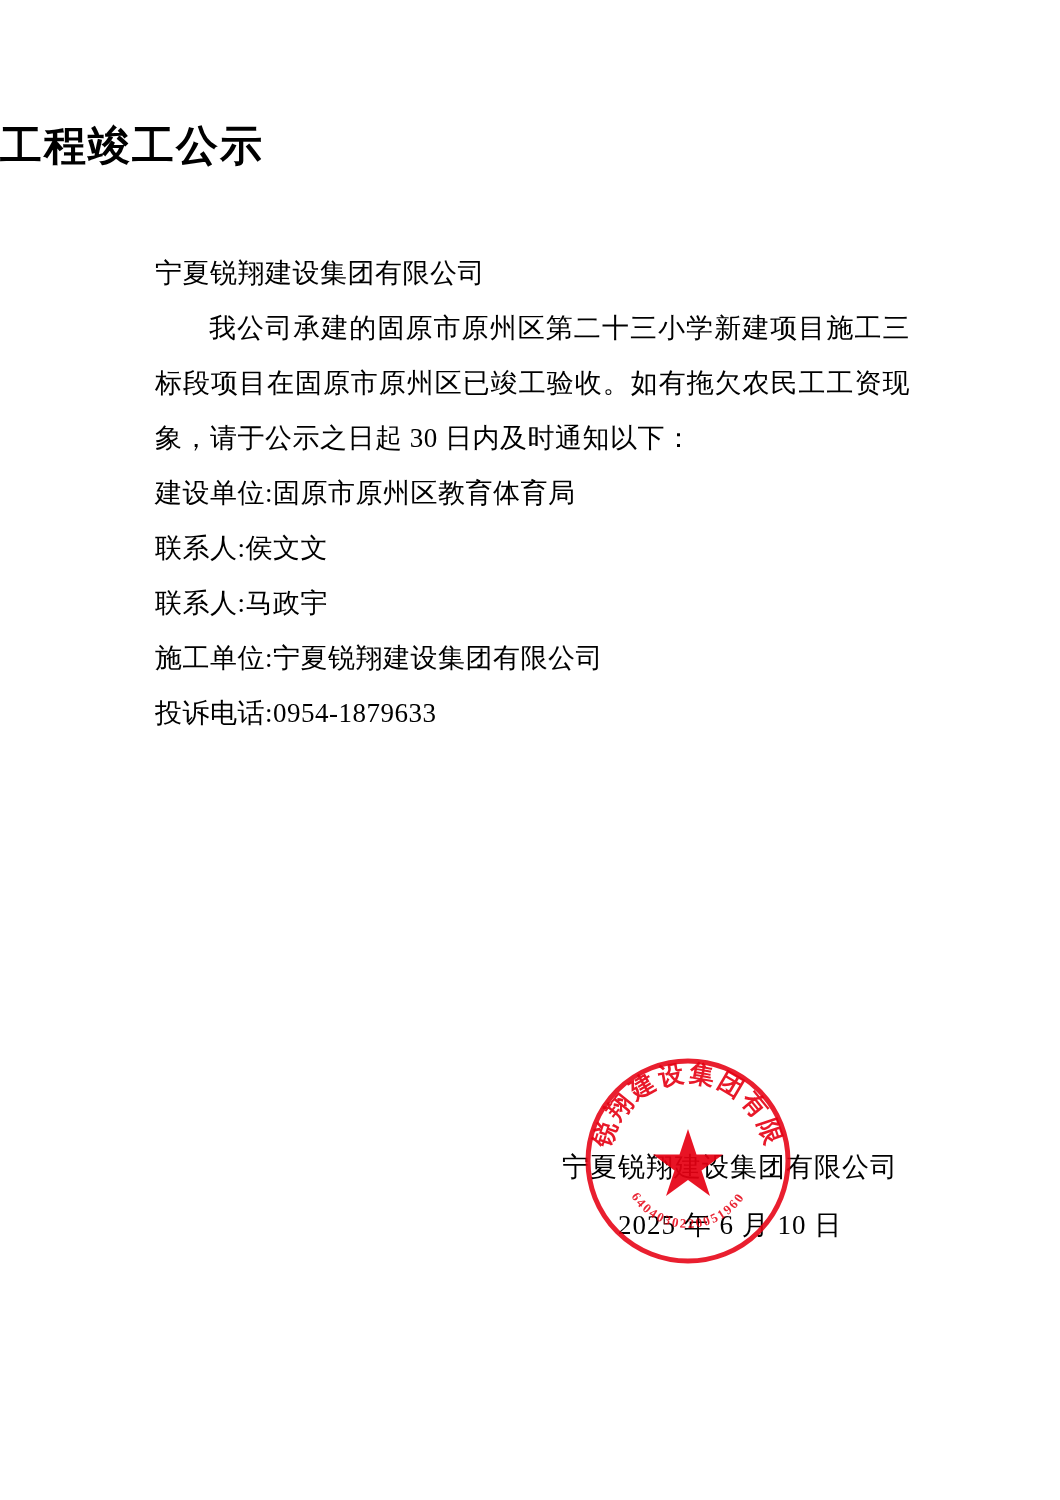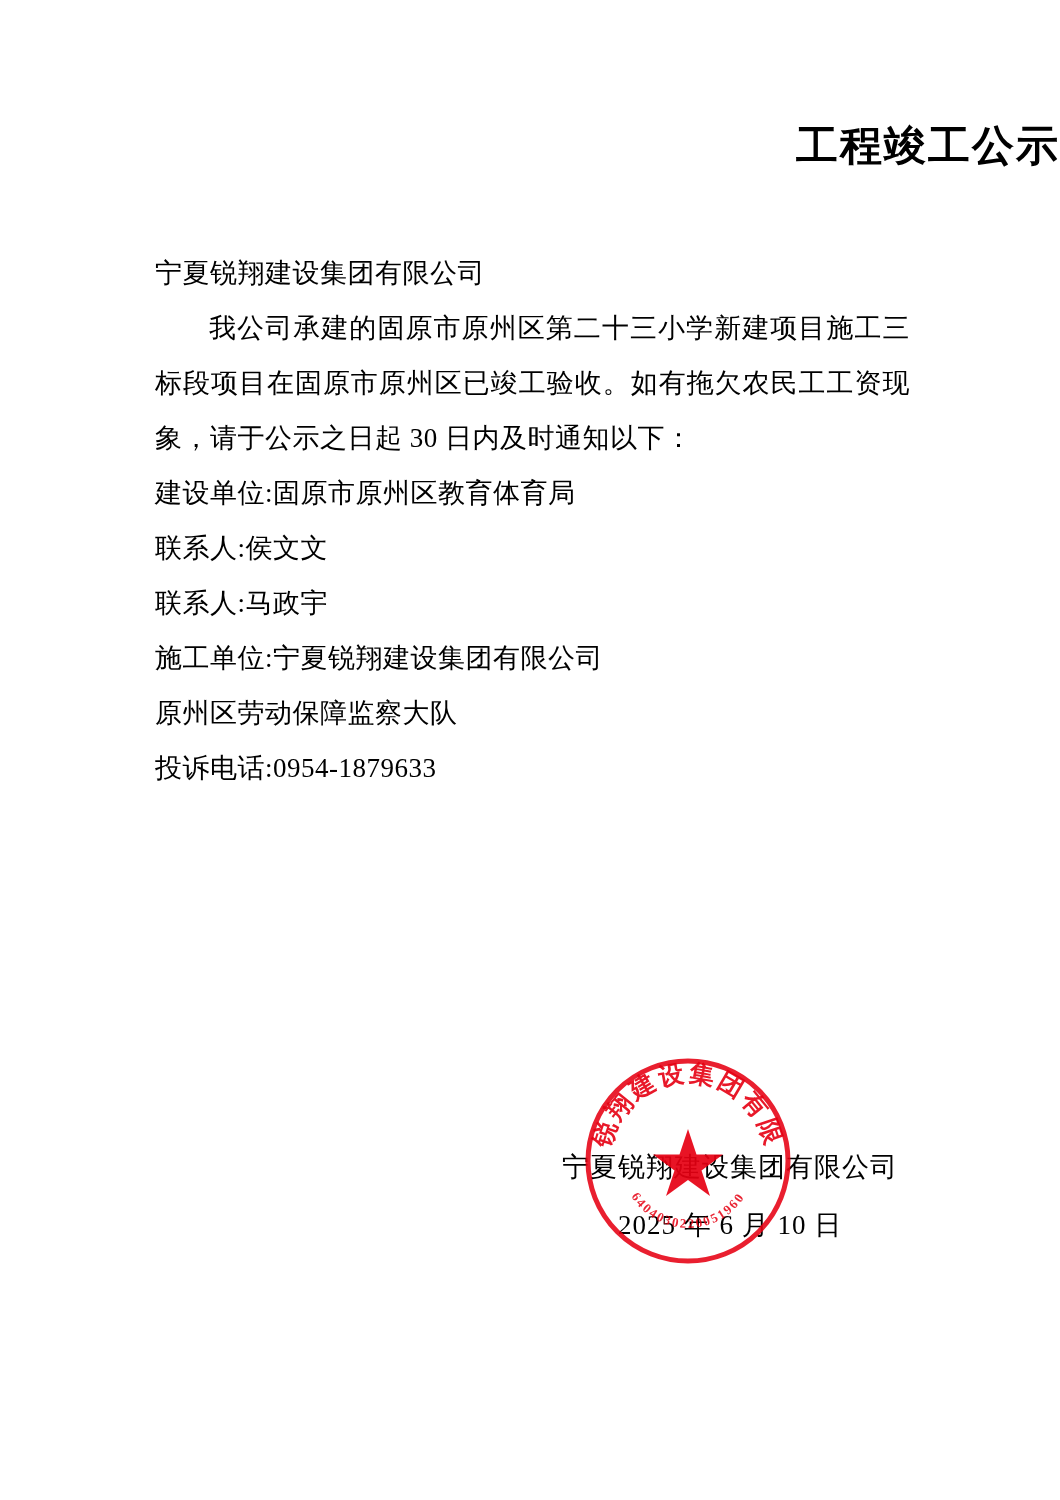--- a/index.html
+++ b/index.html
@@ -16,21 +16,21 @@
     overflow: hidden;
   }
   .page {
     position: relative;
     width: 1060px;
     height: 1500px;
     box-sizing: border-box;
     padding: 0;
   }
   .doc-title {
-    text-align: right;
+    text-align: left;
     font-size: 42px;
     font-weight: 700;
     letter-spacing: 2px;
     margin-top: 118px;
     margin-bottom: 0;
     font-family: "Liberation Serif", "DejaVu Serif", serif;
   }
   .body-block {
     margin-top: 72px;
     padding-left: 155px;
@@ -92,21 +92,20 @@
   <div class="body-block">
 
     <div class="line">宁夏锐翔建设集团有限公司</div>
 
     <div class="para indent">我公司承建的固原市原州区第二十三小学新建项目施工三标段项目在固原市原州区已竣工验收。如有拖欠农民工工资现象，请于公示之日起 30 日内及时通知以下：</div>
 
     <div class="line">建设单位:固原市原州区教育体育局</div>
     <div class="line">联系人:侯文文</div>
     <div class="line">联系人:马政宇</div>
     <div class="line">施工单位:宁夏锐翔建设集团有限公司</div>
-    <div class="line">原州区劳动保障监察大队</div>
     <div class="line">投诉电话:0954-1879633</div>
 
   </div>
 
   <div class="sign-block">
     <div class="sign-line">宁夏锐翔建设集团有限公司</div>
     <div class="sign-line">2025 年 6 月 10 日</div>
   </div>
 
   <div class="stamp">

